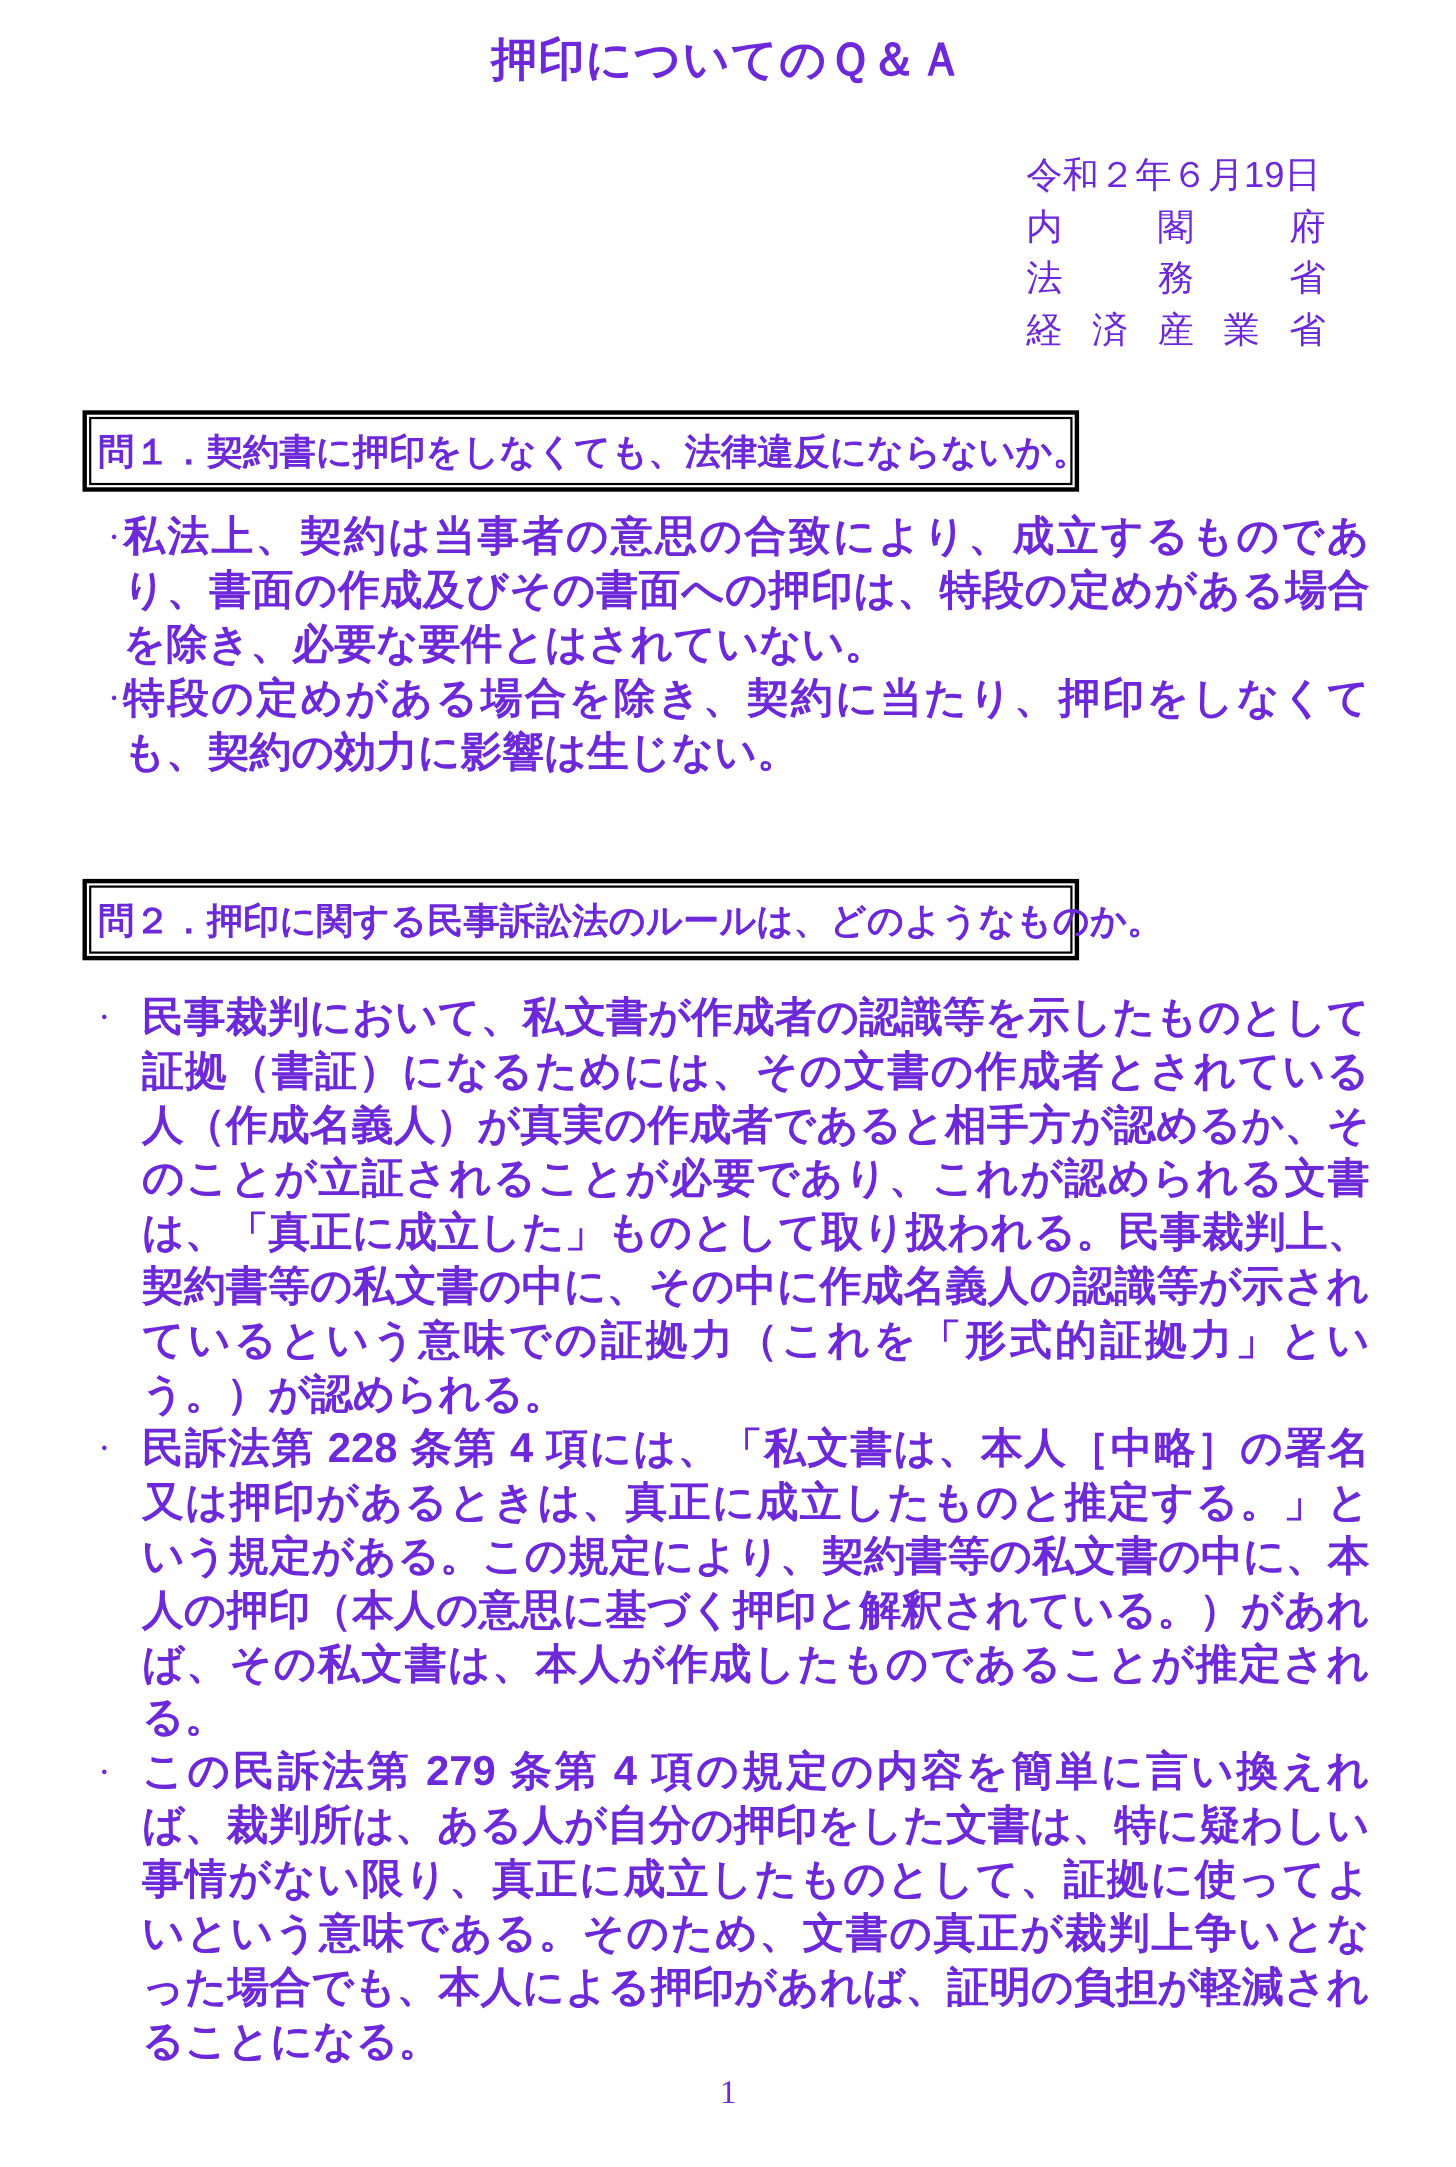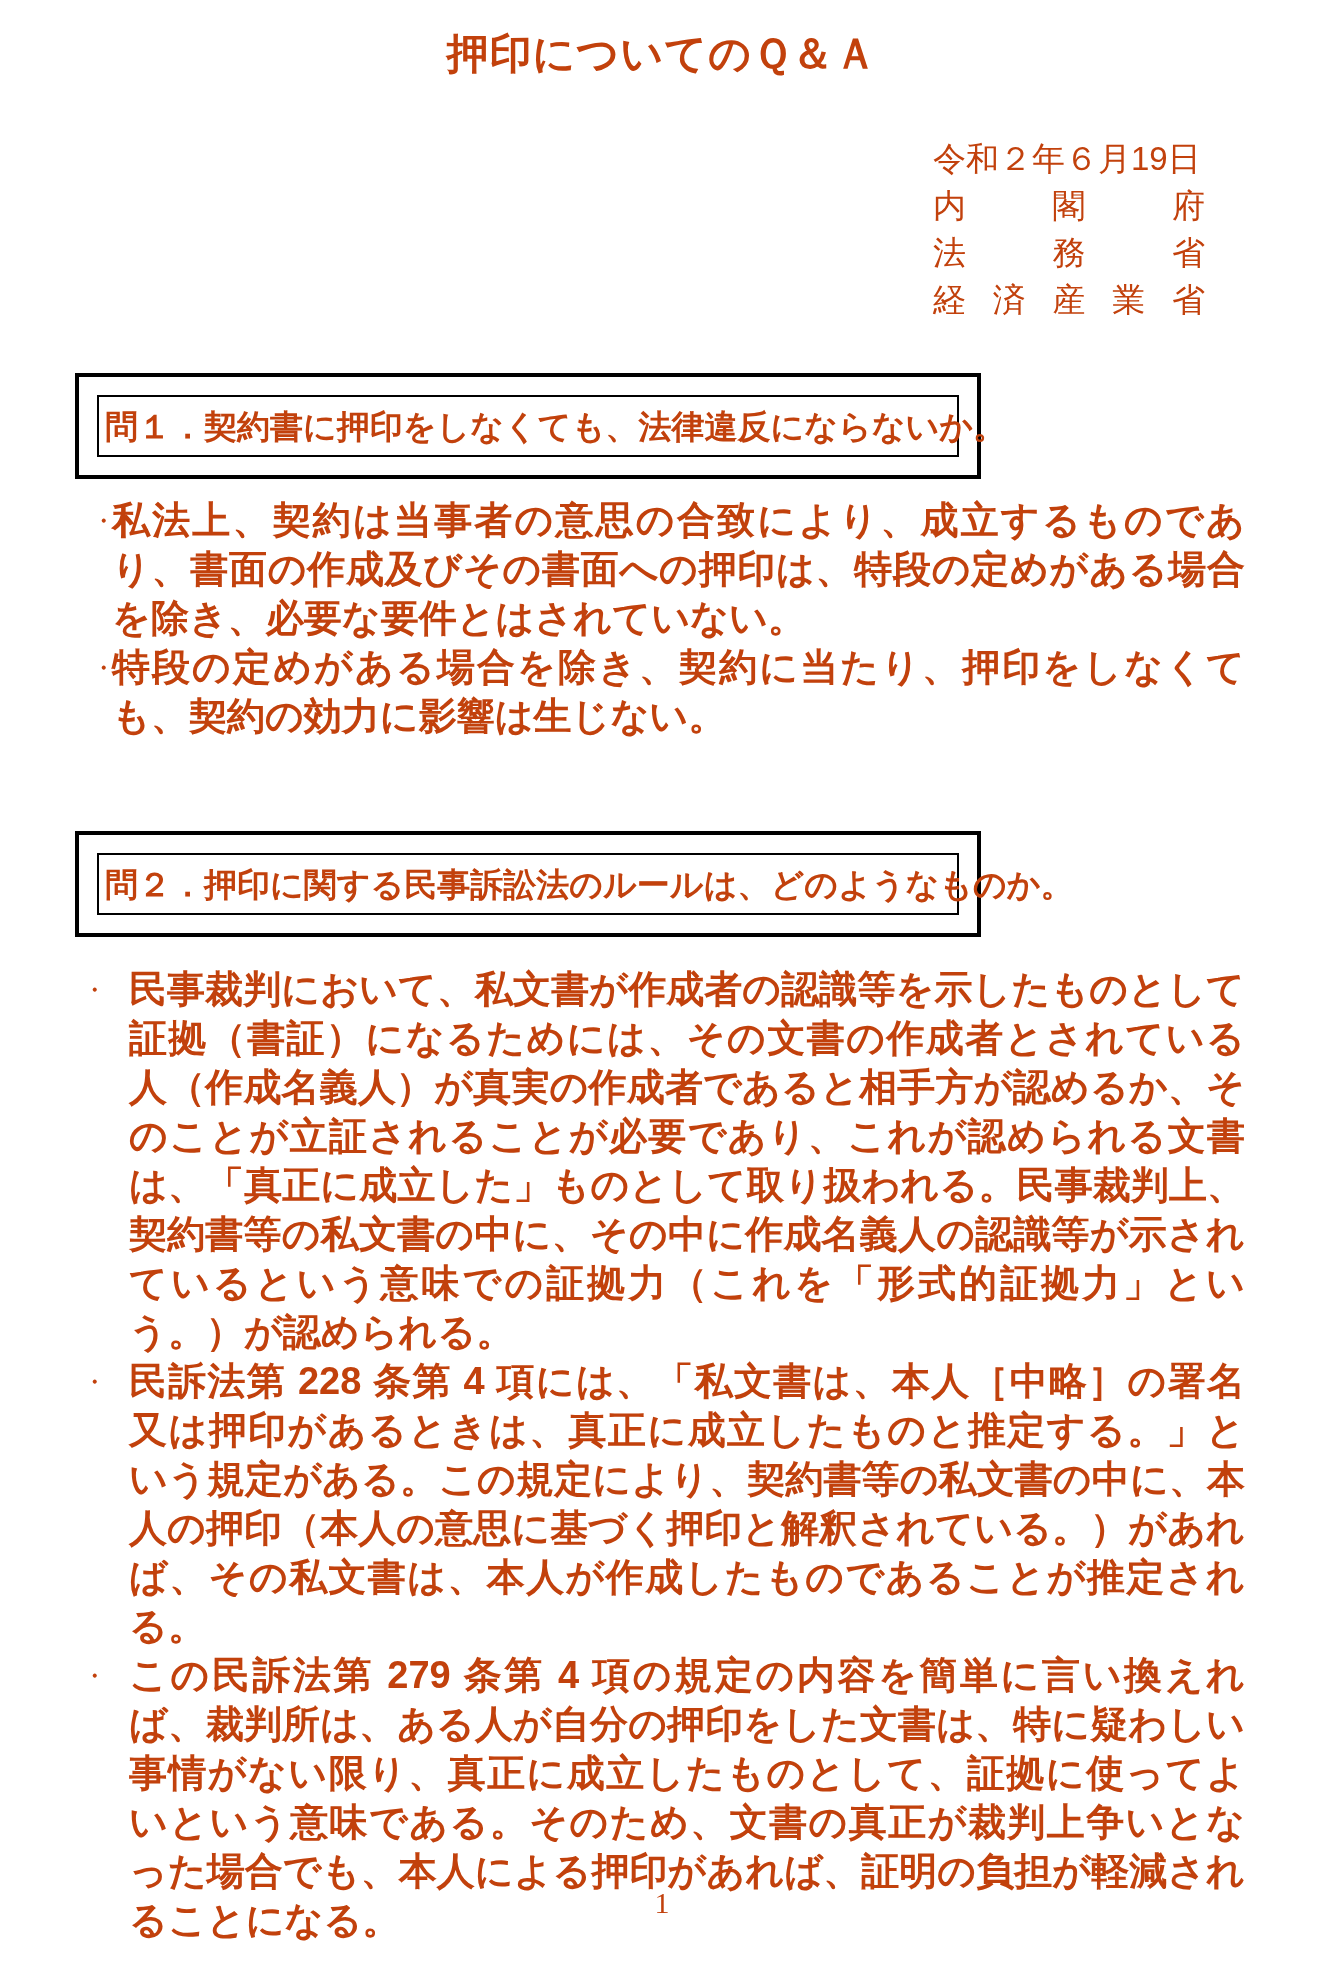--- a/index.html
+++ b/index.html
@@ -1,21 +1,21 @@
 <!DOCTYPE html>
 <html lang="ja"><head>
 <meta charset="utf-8">
 <style>
   html,body{margin:0;padding:0;background:#ffffff;}
   .page{
     position:relative;
     width:1324px;
     height:1970px;
     background:#ffffff;
-    color:#c2410c;
+    color:#6d28d9;
     font-family:"Liberation Sans", sans-serif;
     overflow:hidden;
   }
   .title{
     margin:0;
     padding-top:28px;
     text-align:center;
     font-size:42px;
     font-weight:700;
     line-height:52px;
@@ -28,21 +28,21 @@
     font-weight:400;
     line-height:47px;
   }
   .issuer-date{white-space:nowrap;}
   .issuer-line{display:flex;justify-content:space-between;}
   #sections{margin:0 79px 0 75px;width:1170px;}
   .qbox{
     box-sizing:border-box;
     width:906px;
     border:4px solid #000;
-    padding:18px;
+    padding:2px;
   }
   .qbox-0{margin-top:50px;}
   .qbox-1{margin-top:90px;}
   .qbox-inner{
     border:2px solid #000;
     padding:8px 8px 6px 6px;
     font-size:33px;
     font-weight:700;
     line-height:44px;
     white-space:nowrap;

